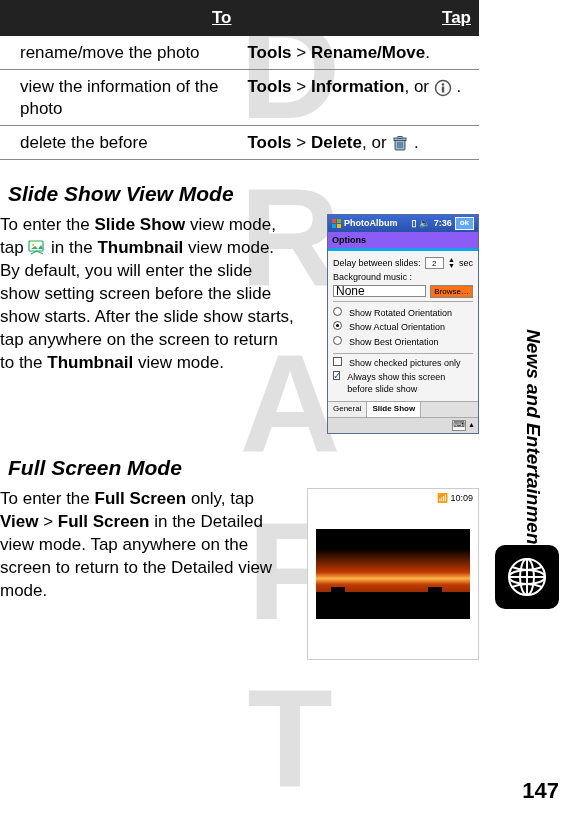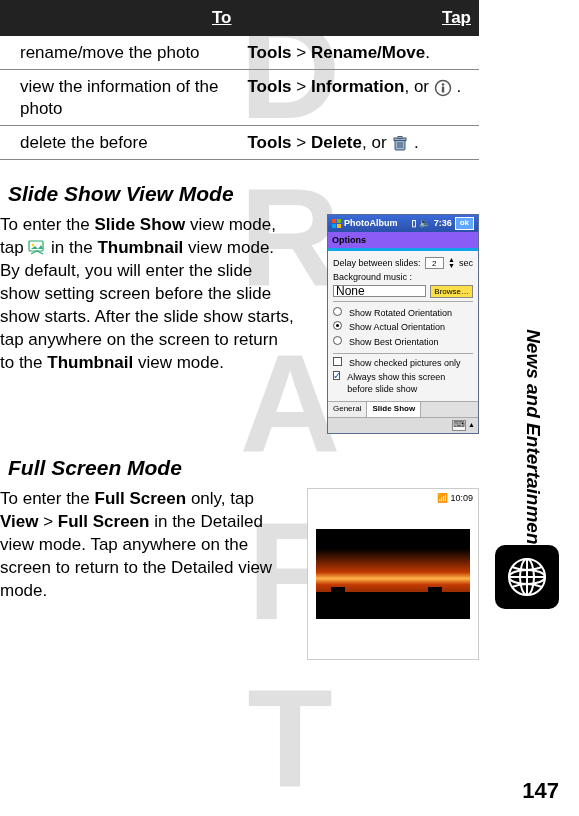--- a/index.html
+++ b/index.html
@@ -104,21 +104,21 @@
     font-size: 9px; font-weight: bold;
   }
   .opt-title .spacer{flex:1}
   .opt-title .okbtn{background:#5fa7ff;border:1px solid #fff;border-radius:0;padding:0 4px;font-size:8px}
   .opt-h { background:#8b5cf6; padding:2px 4px; font-weight:bold; border-bottom:3px solid #0ea5e9 }
   .opt-body { padding:4px 5px; background:#f4f4f4 }
   .opt-row { display:flex; gap:4px; margin:2px 0 }
   .opt-row label{white-space:nowrap}
   .opt-spin { width:22px; height:12px; border:1px solid #888; background:#fff; font-size:8px; text-align:center; line-height:11px }
   .opt-sel { flex:1; height:12px; border:1px solid #888; background:#fff; font-size:12px; padding:0 2px; line-height:11px }
-  .opt-btn { border:1px solid #888; background:#fde047; font-size:8px; padding:0 3px; height:13px; line-height:11px }
+  .opt-btn { border:1px solid #888; background:#f97316; font-size:8px; padding:0 3px; height:13px; line-height:11px }
   .opt-group{border-top:1px solid #aaa;border-bottom:1px solid #aaa;padding:3px 0;margin:3px 0}
   .radio,.check{width:9px;height:9px;border:1px solid #555;display:inline-block;vertical-align:middle;margin-right:3px;position:relative;background:#fff}
   .radio{border-radius:50%}
   .radio.sel::after{content:"";position:absolute;left:2px;top:2px;width:3px;height:3px;border-radius:50%;background:#000}
   .check.sel::after{content:"✓";position:absolute;left:-1px;top:-3px;font-size:10px;color:#1555c0}
   .opt-tabs{display:flex;background:#e0e0e0;border-top:1px solid #aaa}
   .opt-tab{padding:2px 5px;font-size:8px;border-right:1px solid #aaa;background:#eee}
   .opt-tab.active{background:#fff;font-weight:bold}
   .opt-foot{display:flex;justify-content:flex-end;padding:2px 3px;border-top:1px solid #aaa;background:#dcdcdc}
   .kbd{width:14px;height:11px;border:1px solid #888;background:#f8f8f8;display:flex;align-items:center;justify-content:center;font-size:8px}

